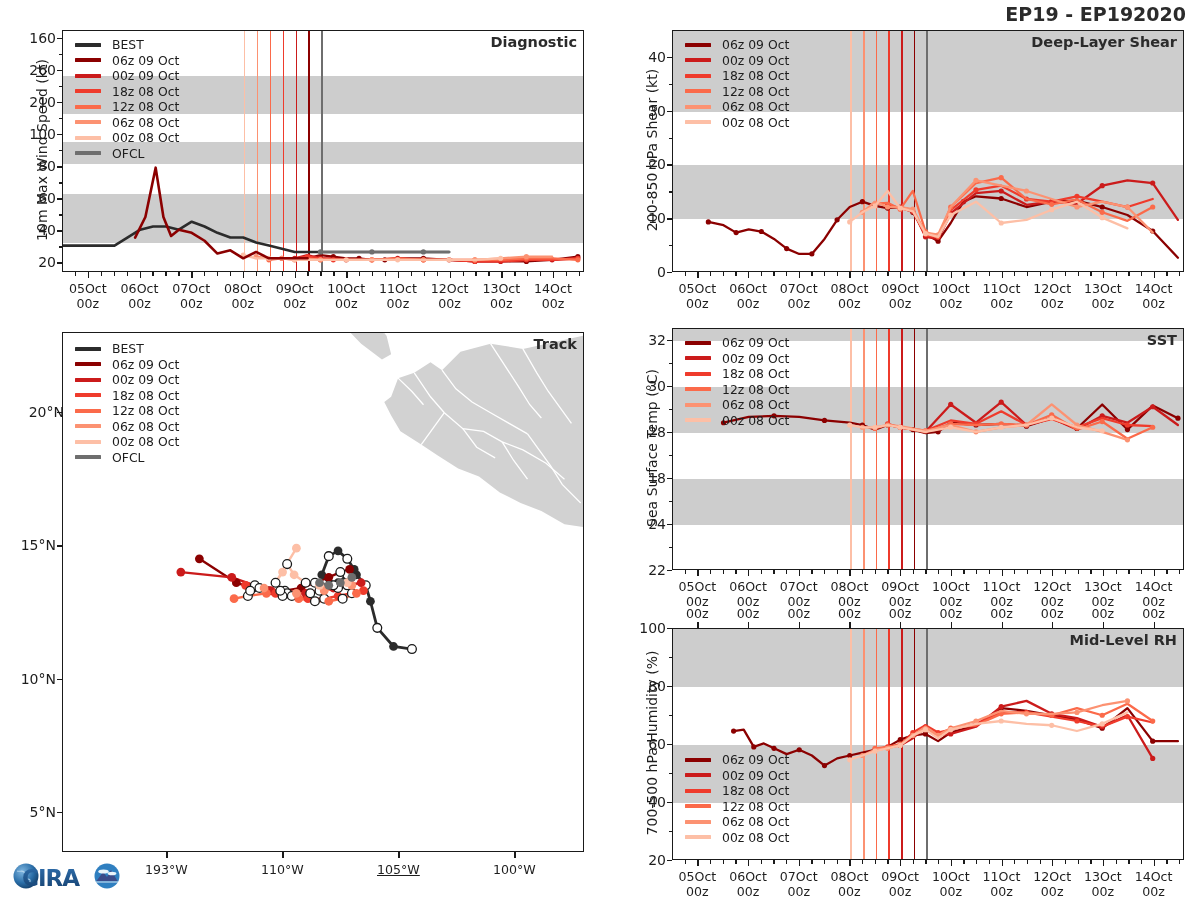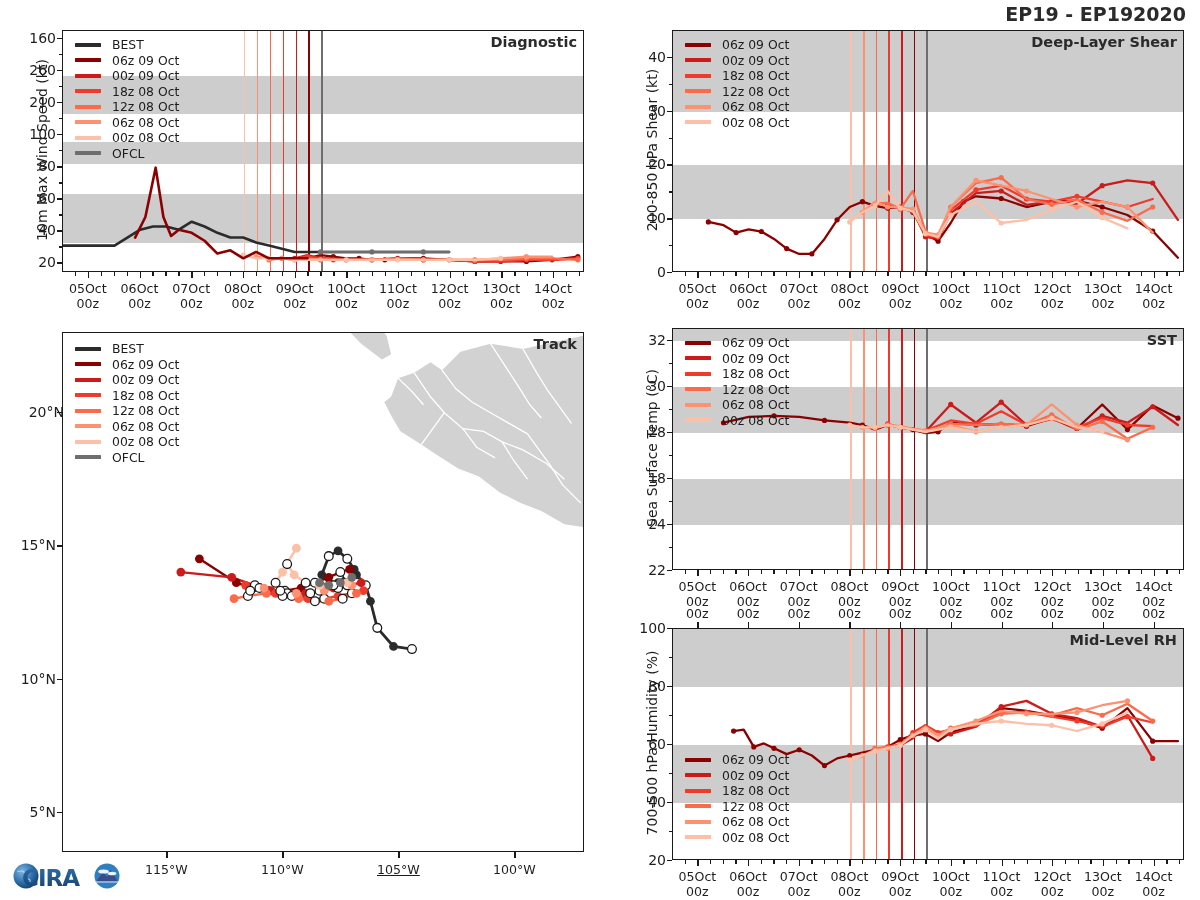--- a/index.html
+++ b/index.html
@@ -1028,21 +1028,21 @@
       <div class="xtick-lab" style="left: 1153.58px; top: 606px;">00z</div>
       <div class="ytick-lab" style="left: 0px; width: 56px; top: 812px;">5°N</div>
       <div class="ytick-mark" style="left: 57px; width: 5px; top: 812px;"></div>
       <div class="ytick-lab" style="left: 0px; width: 56px; top: 678.667px;">10°N</div>
       <div class="ytick-mark" style="left: 57px; width: 5px; top: 678.667px;"></div>
       <div class="ytick-lab" style="left: 0px; width: 56px; top: 545.333px;">15°N</div>
       <div class="ytick-mark" style="left: 57px; width: 5px; top: 545.333px;"></div>
       <div class="ytick-lab" style="left: 8px; width: 56px; top: 412px;">20°N</div>
       <div class="ytick-mark" style="left: 57px; width: 5px; top: 412px;"></div>
       <div class="xtick-mark" style="left: 166.4px; top: 852px; height: 6px;"></div>
-      <div class="xtick-lab" style="left: 166.4px; top: 862px;">115°W</div>
+      <div class="xtick-lab" style="left: 166.4px; top: 862px;">193°W</div>
       <div class="xtick-mark" style="left: 282.4px; top: 852px; height: 6px;"></div>
       <div class="xtick-lab" style="left: 282.4px; top: 862px;">110°W</div>
       <div class="xtick-mark" style="left: 398.4px; top: 852px; height: 6px;"></div>
       <div class="xtick-lab" style="left: 398.4px; top: 862px; text-decoration: underline;">105°W</div>
       <div class="xtick-mark" style="left: 514.4px; top: 852px; height: 6px;"></div>
       <div class="xtick-lab" style="left: 514.4px; top: 862px;">100°W</div>
     </div>
 
   <div class="logo">
     <svg viewBox="0 0 122 40" width="122" height="40">

